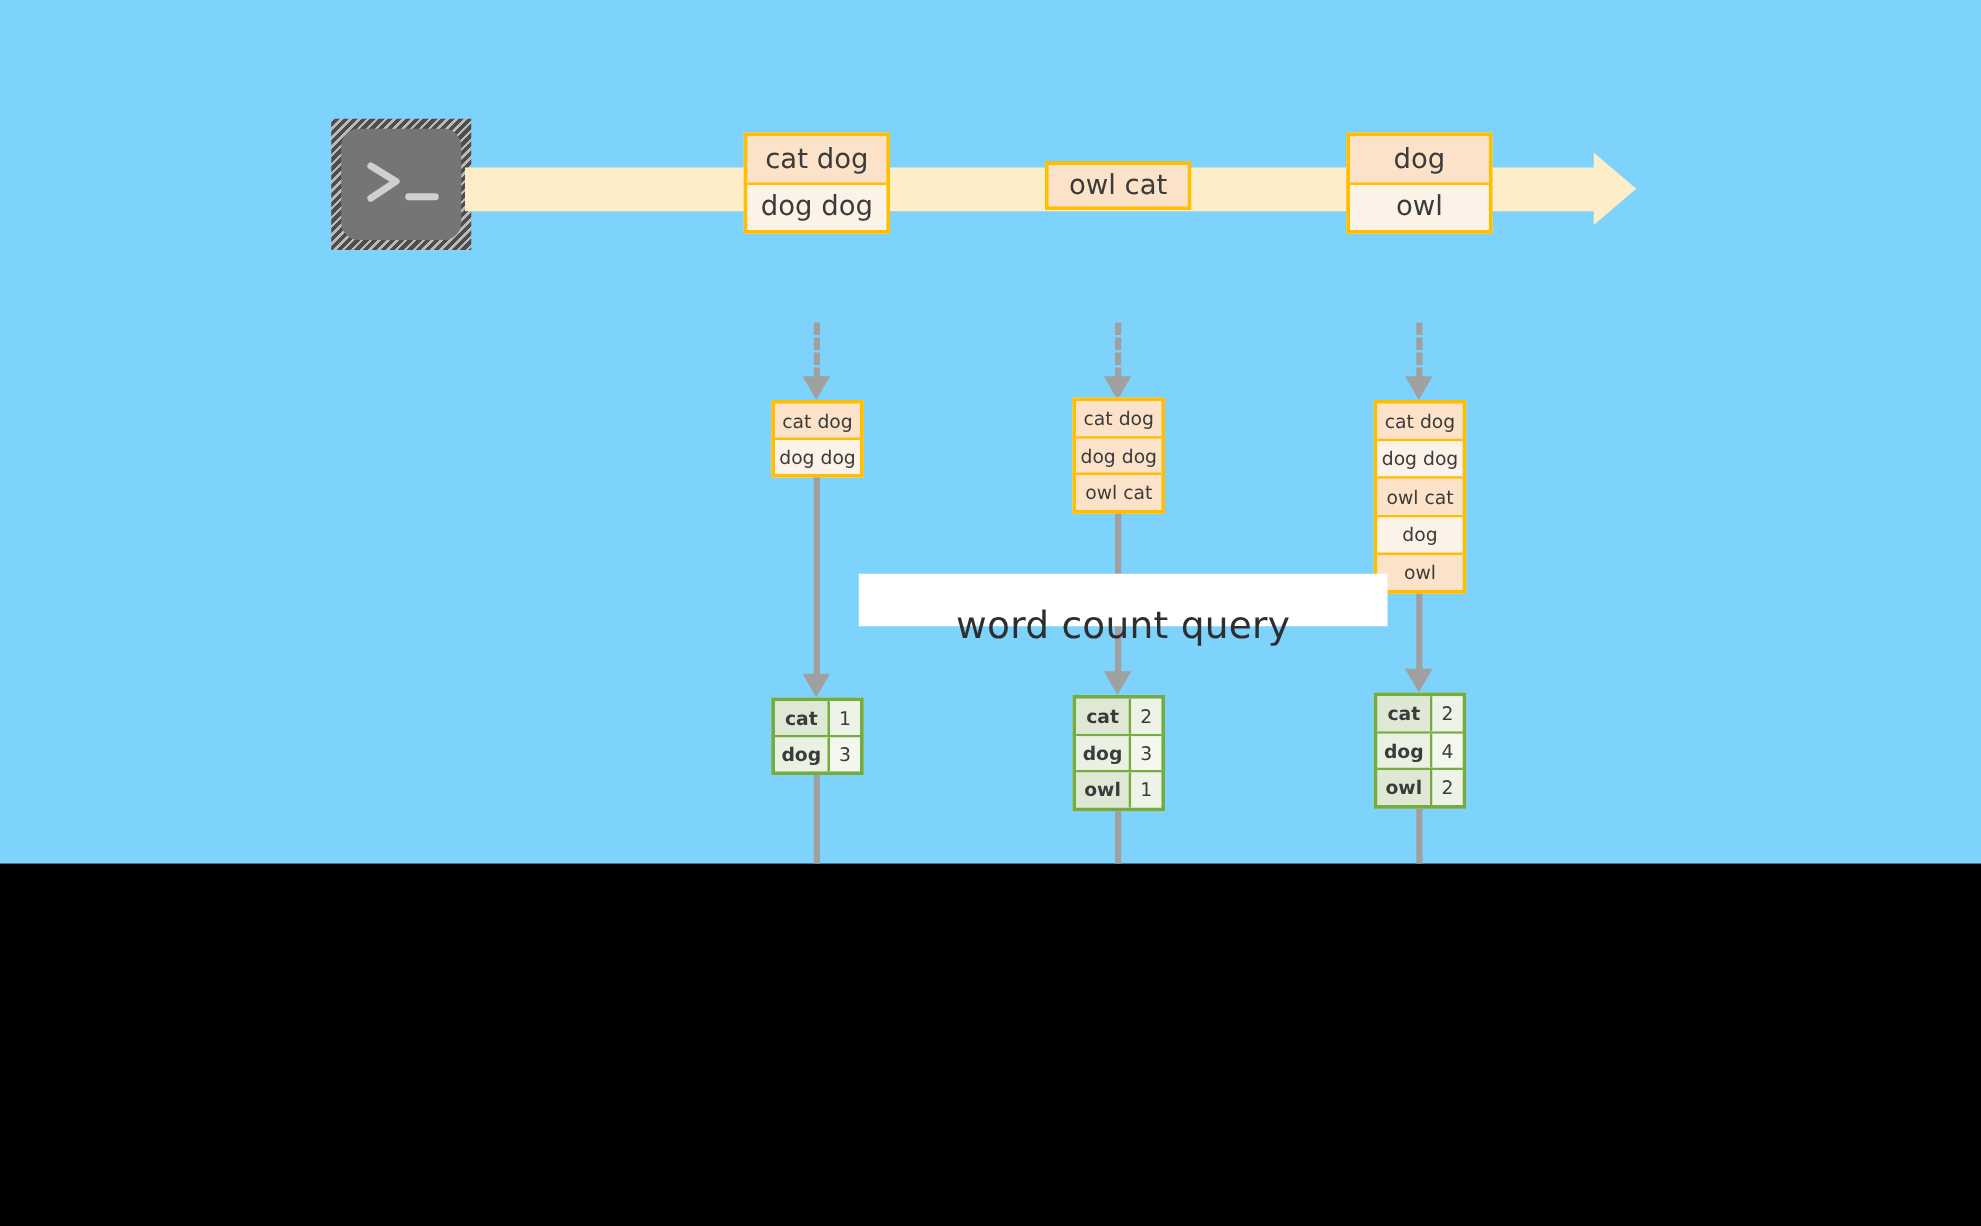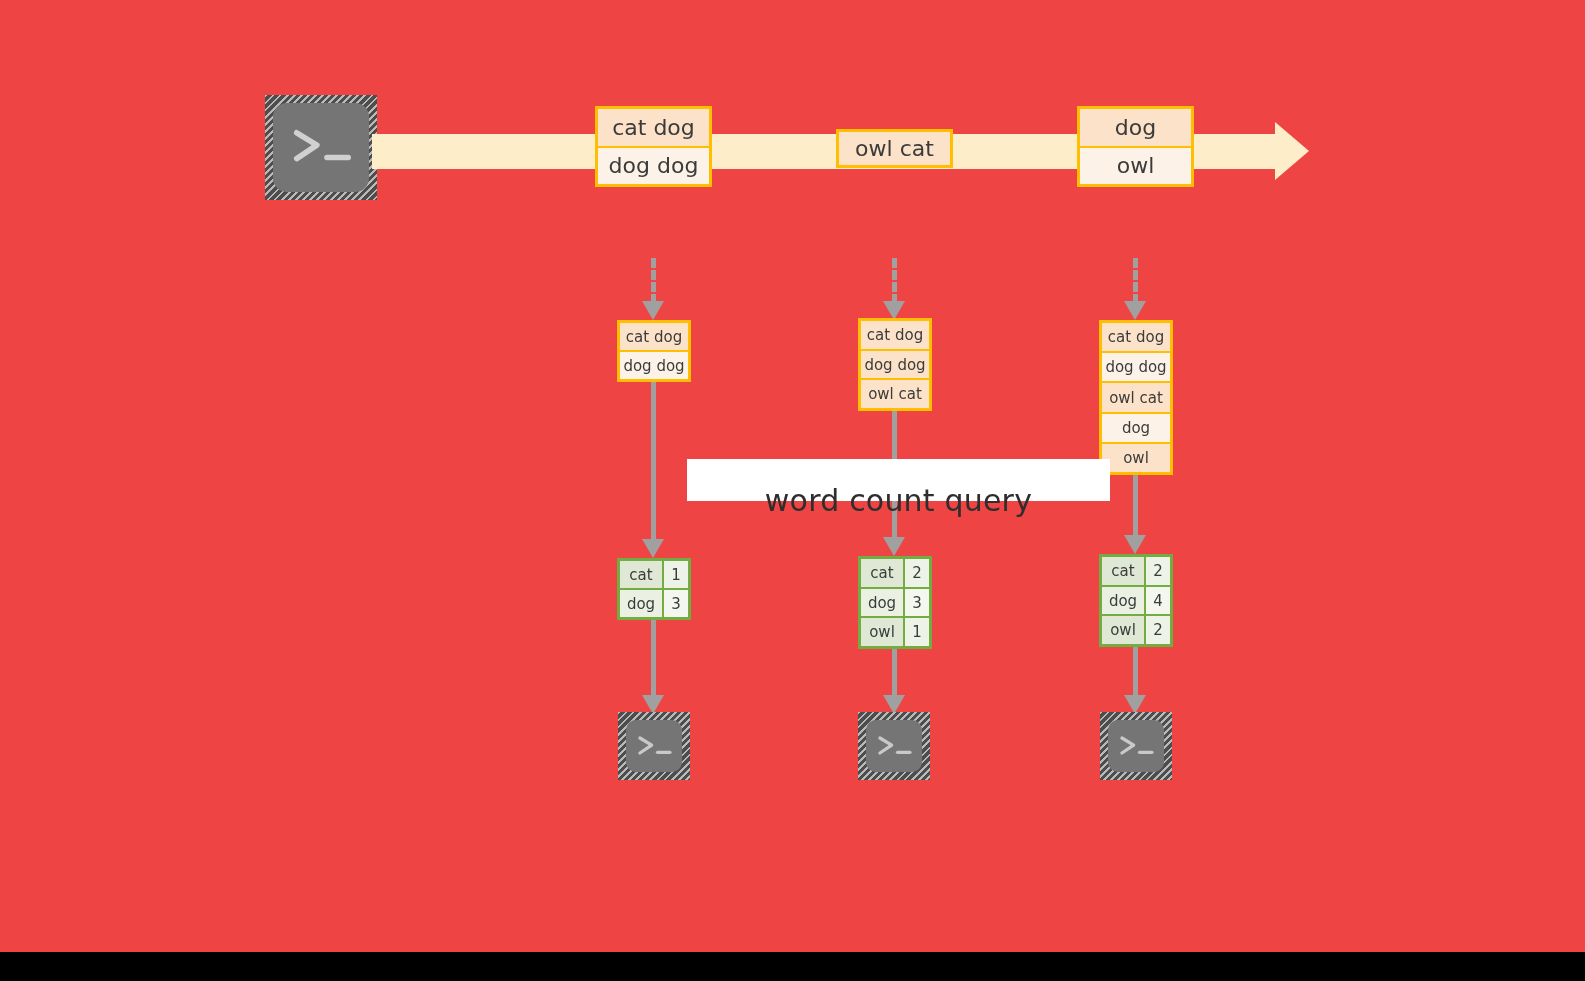--- a/index.html
+++ b/index.html
@@ -7,22 +7,22 @@
     margin: 0;
     padding: 0;
     background: #000000;
   }
   body {
     font-family: "DejaVu Sans", "Liberation Sans", sans-serif;
   }
   #canvas {
     position: relative;
     width: 1585px;
-    height: 952px;
-    background: #ef4444;
+    height: 691px;
+    background: #7dd3fc;
     overflow: hidden;
   }
 
   
   .terminal {
     position: absolute;
     box-sizing: border-box;
     background:
       repeating-linear-gradient(135deg,
         #b9b9b9 0px, #b9b9b9 2px,
@@ -108,20 +108,21 @@
     align-items: center;
     justify-content: center;
     font-size: 15px;
     color: #3b3b3b;
     box-sizing: border-box;
   }
   .res-key {
     width: 44px;
     background: #dfe8d4;
     border-right: 2px solid #73ac40;
+    font-weight: bold;
   }
   .res-row:nth-child(even) .res-key { background: #eaf0e2; }
   .res-val {
     flex: 1 1 auto;
     background: #eef3e8;
   }
   .res-row:nth-child(even) .res-val { background: #f3f7ee; }
 
   
   .conn {

